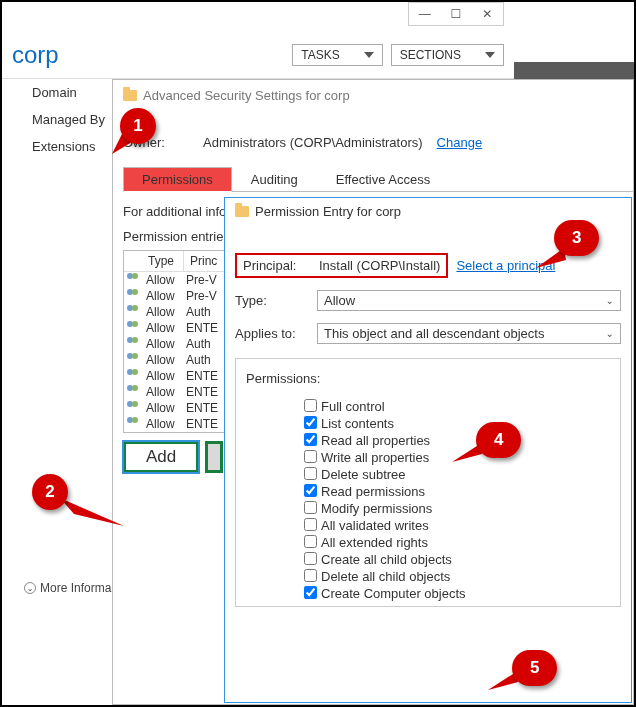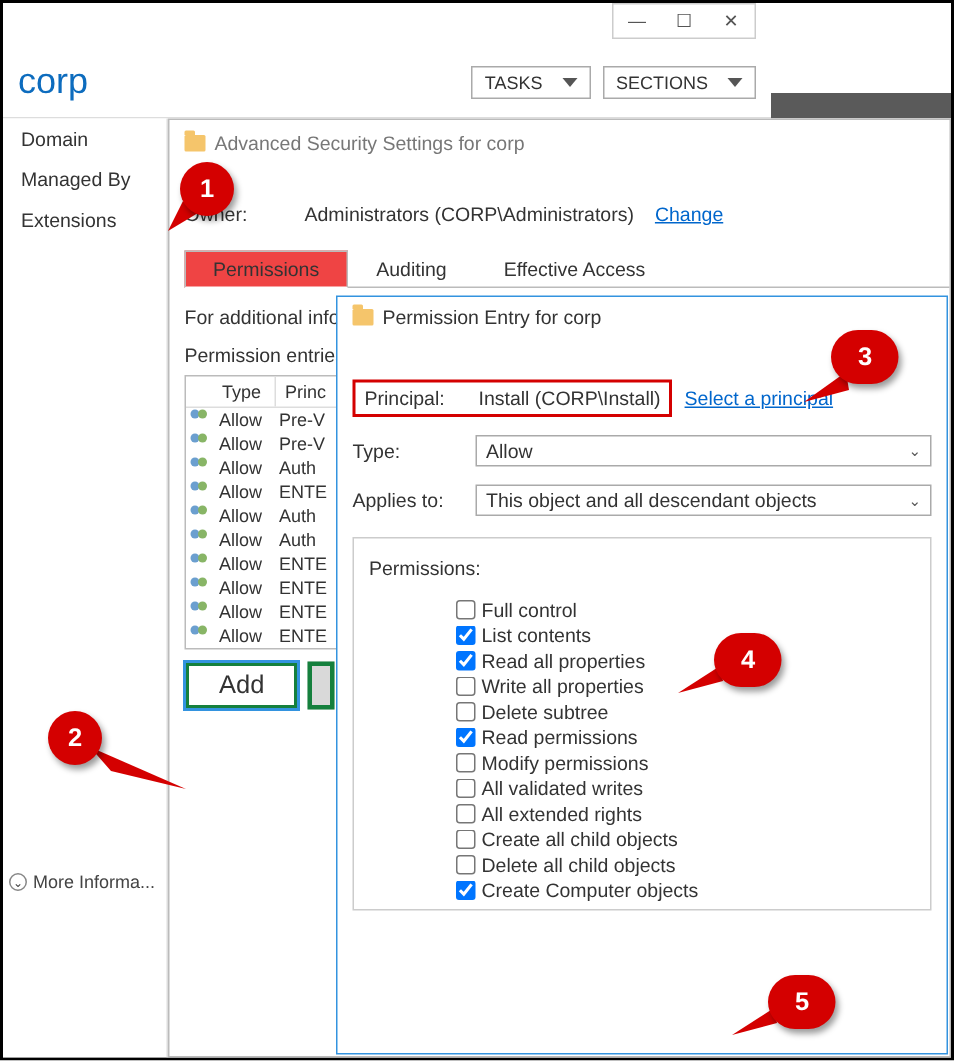--- a/index.html
+++ b/index.html
@@ -71,34 +71,34 @@
     right: 10px;
     display: flex;
     gap: 8px;
   }
   .hd-btn {
     border: 1px solid #aaa;
     padding: 3px 8px;
     font-size: 12px;
     display: flex;
     align-items: center;
-    gap: 13px;
+    gap: 24px;
     background: #fff;
   }
   .caret-down {
     width: 0; height: 0;
     border-left: 5px solid transparent;
     border-right: 5px solid transparent;
     border-top: 6px solid #555;
   }
   
   .sidebar {
     position: absolute;
     top: 77px;
-    left: 0;
+    left: 18px;
     width: 110px;
     bottom: 0;
     border-right: 1px solid #ddd;
     background: #fff;
     z-index: 2;
   }
   .sidebar-item {
     padding: 6px 12px;
     font-size: 13px;
     color: #333;
@@ -288,21 +288,21 @@
   .perm-section-label {
     font-size: 13px;
     color: #333;
     margin-bottom: 12px;
   }
   .chk-list {
     padding-left: 58px;
   }
   .chk {
     display: flex;
-    align-items: center;
+    align-items: flex-start;
     gap: 4px;
     font-size: 13px;
     padding: 1px 0;
   }
   .chk input { margin:0; width:13px; height:13px;}
   
   .callout {
     position: absolute;
     z-index: 20;
     background: #d40000;

